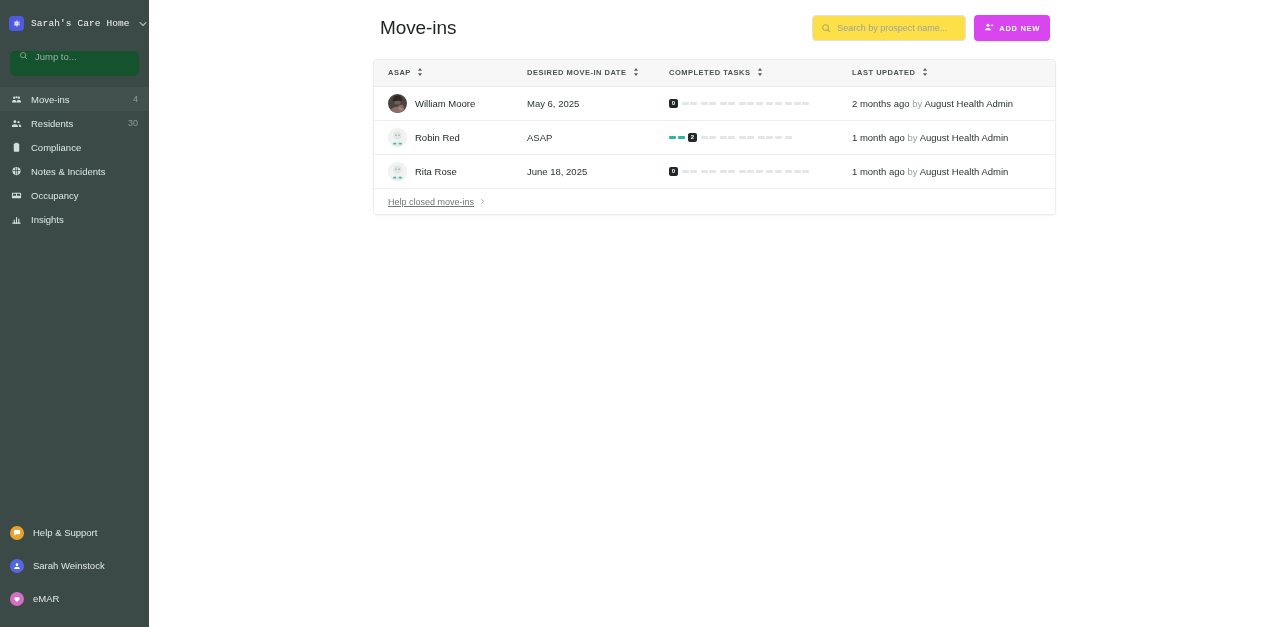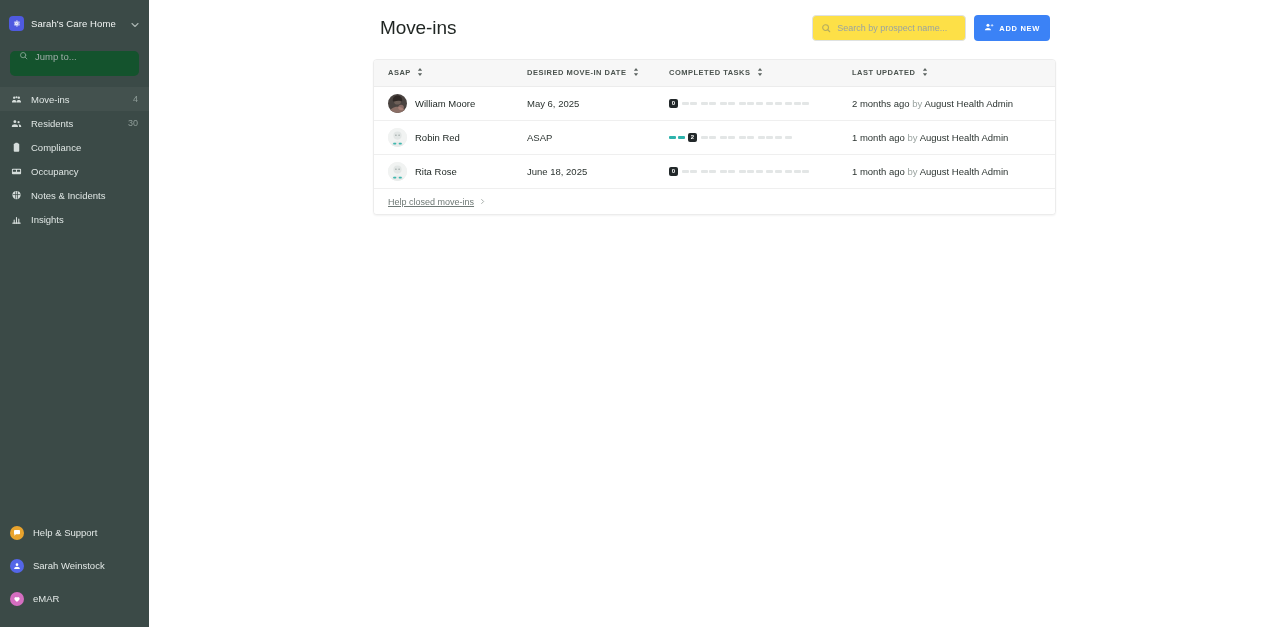--- a/index.html
+++ b/index.html
@@ -22,20 +22,21 @@
     position: absolute; top: 0; left: 0;
     width: 149px; height: 627px;
     background: #3b4a47;
     color: #e7ecea;
     display: flex; flex-direction: column;
   }
   .brand {
     display: flex; align-items: center; gap: 7px;
     padding: 10px 8px 0 9px;
     height: 36px;
+    font-family: Liberation Mono, monospace;
   }
   .brand-logo {
     width: 15px; height: 15px; border-radius: 4px;
     background: #4f5ae0;
     display: flex; align-items: center; justify-content: center;
     flex: 0 0 auto;
   }
   .brand-logo svg { display:block; }
   .brand-name {
     font-size: 9.5px; color: #f2f5f4; letter-spacing: .1px;
@@ -97,21 +98,21 @@
   }
   .searchbox .s-ico { display:flex; opacity:.5; }
   .searchbox input {
     border: 0; outline: 0; font-size: 9px; color: #3c4542;
     font-family: "Liberation Sans", sans-serif; width: 100%;
     background: transparent;
   }
   .searchbox input::placeholder { color: #9aa3a0; }
 
   .addnew {
-    height: 26px; background: #3b82f6; color: #fff;
+    height: 26px; background: #d946ef; color: #fff;
     border: 0; border-radius: 4px;
     display: flex; align-items: center; gap: 5px;
     padding: 0 10px;
     font-size: 7.5px; letter-spacing: .7px; font-weight: bold;
     font-family: "Liberation Sans", sans-serif;
   }
 
   
   .card {
     position: absolute; left: 224px; top: 59px; width: 683px;
@@ -247,39 +248,39 @@
             <rect x="9" y="1.6" width="6" height="3.4" rx="1.2"></rect>
           </svg>
       </span>
       <span class="nav-label">Compliance</span>
       <span class="nav-count"></span>
     </div>
 
     <div class="nav-item">
       <span class="nav-ico">
         <svg width="11" height="11" viewBox="0 0 24 24" fill="#e3eae8">
-            <rect x="2" y="6" width="20" height="12" rx="2"></rect>
-            <rect x="4" y="8.4" width="7" height="4" rx="1.2" fill="#3b4a47"></rect>
-            <rect x="13" y="8.4" width="7" height="4" rx="1.2" fill="#3b4a47"></rect>
-          </svg>
-      </span>
-      <span class="nav-label">Occupancy</span>
-      <span class="nav-count"></span>
-    </div>
-
-    <div class="nav-item">
-      <span class="nav-ico">
-        <svg width="11" height="11" viewBox="0 0 24 24" fill="#e3eae8">
             <circle cx="12" cy="11" r="9"></circle>
             <rect x="4" y="9.4" width="16" height="1.6" fill="#3b4a47"></rect>
             <rect x="9.5" y="3" width="1.6" height="16" fill="#3b4a47"></rect>
             <rect x="13.2" y="3" width="1.6" height="16" fill="#3b4a47"></rect>
           </svg>
       </span>
       <span class="nav-label">Notes &amp; Incidents</span>
+      <span class="nav-count"></span>
+    </div>
+
+    <div class="nav-item">
+      <span class="nav-ico">
+        <svg width="11" height="11" viewBox="0 0 24 24" fill="#e3eae8">
+            <rect x="2" y="6" width="20" height="12" rx="2"></rect>
+            <rect x="4" y="8.4" width="7" height="4" rx="1.2" fill="#3b4a47"></rect>
+            <rect x="13" y="8.4" width="7" height="4" rx="1.2" fill="#3b4a47"></rect>
+          </svg>
+      </span>
+      <span class="nav-label">Occupancy</span>
       <span class="nav-count"></span>
     </div>
 
     <div class="nav-item">
       <span class="nav-ico">
         <svg width="11" height="11" viewBox="0 0 24 24" fill="none" stroke="#e3eae8" stroke-width="2.4" stroke-linecap="round">
             <line x1="4" y1="20" x2="20" y2="20"></line>
             <line x1="7" y1="20" x2="7" y2="13"></line>
             <line x1="12" y1="20" x2="12" y2="8"></line>
             <line x1="17" y1="20" x2="17" y2="11"></line>

